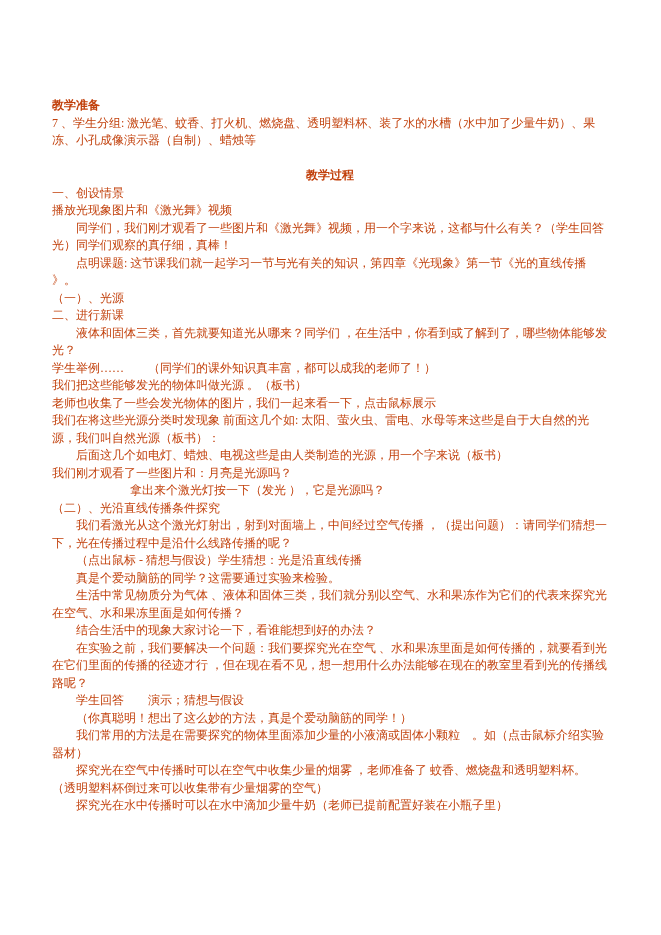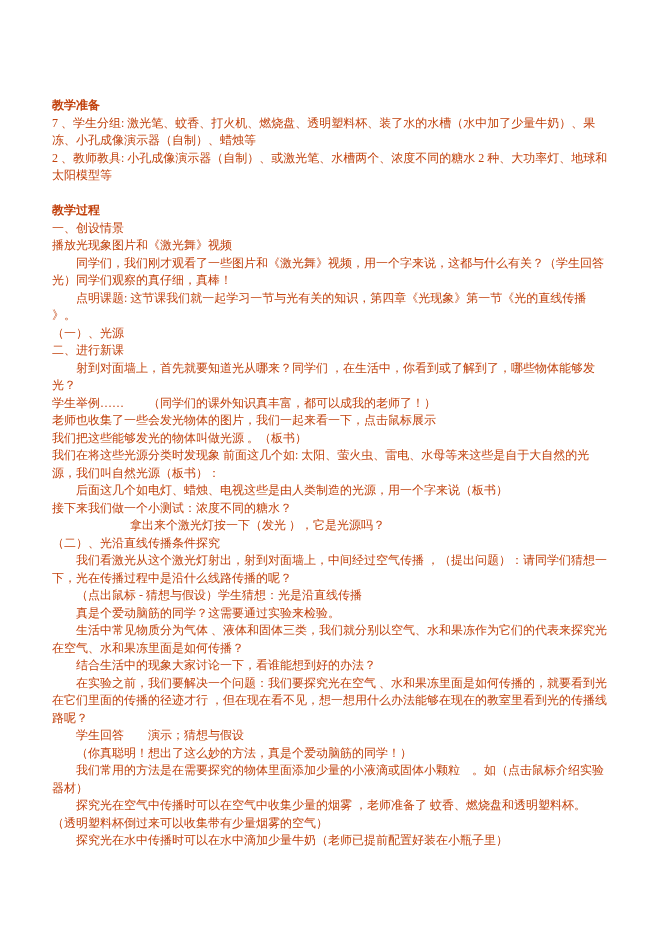--- a/index.html
+++ b/index.html
@@ -16,45 +16,44 @@
     line-height: 17.5px;
     overflow: hidden;
   }
   .page p {
     margin: 0;
     padding: 0;
     word-break: break-all;
     overflow-wrap: anywhere;
   }
   .h   { font-weight: bold; }
-  .gap { margin-top: 17.5px !important; }
+  .gap { margin-top: 17.5px !important; text-align: center; }
   .i2  { text-indent: 2em; }
   .i65 { text-indent: 6.5em; }
 </style>
 </head>
 <body>
 
 <div class="page">
   <p class="h">教学准备</p>
   <p>7 、学生分组: 激光笔、蚊香、打火机、燃烧盘、透明塑料杯、装了水的水槽（水中加了少量牛奶）、果冻、小孔成像演示器（自制）、蜡烛等</p>
-  <p>2 、教师教具: 小孔成像演示器（自制）、或激光笔、水槽两个、浓度不同的糖水 2 种、大功率灯、地球和太阳模型等</p>
   <p class="h gap">教学过程</p>
   <p>一、创设情景</p>
   <p>播放光现象图片和《激光舞》视频</p>
   <p class="i2">同学们，我们刚才观看了一些图片和《激光舞》视频，用一个字来说，这都与什么有关？（学生回答　光）同学们观察的真仔细，真棒！</p>
   <p class="i2">点明课题: 这节课我们就一起学习一节与光有关的知识，第四章《光现象》第一节《光的直线传播 》。</p>
   <p>（一）、光源</p>
   <p>二、进行新课</p>
-  <p class="i2">射到对面墙上，首先就要知道光从哪来？同学们 ，在生活中，你看到或了解到了，哪些物体能够发光？</p>
+  <p class="i2">液体和固体三类，首先就要知道光从哪来？同学们 ，在生活中，你看到或了解到了，哪些物体能够发光？</p>
   <p>学生举例……　　（同学们的课外知识真丰富，都可以成我的老师了！）</p>
+  <p>我们把这些能够发光的物体叫做光源 。（板书）</p>
   <p>老师也收集了一些会发光物体的图片，我们一起来看一下，点击鼠标展示</p>
-  <p>我们把这些能够发光的物体叫做光源 。（板书）</p>
   <p>我们在将这些光源分类时发现象 前面这几个如: 太阳、萤火虫、雷电、水母等来这些是自于大自然的光源，我们叫自然光源（板书）：</p>
   <p class="i2">后面这几个如电灯、蜡烛、电视这些是由人类制造的光源，用一个字来说（板书）</p>
-  <p>接下来我们做一个小测试：浓度不同的糖水？</p>
+  <p>我们刚才观看了一些图片和：月亮是光源吗？</p>
   <p class="i65">拿出来个激光灯按一下（发光 ），它是光源吗？</p>
   <p>（二）、光沿直线传播条件探究</p>
   <p class="i2">我们看激光从这个激光灯射出，射到对面墙上，中间经过空气传播 ，（提出问题）：请同学们猜想一下，光在传播过程中是沿什么线路传播的呢？</p>
   <p class="i2">（点出鼠标 - 猜想与假设）学生猜想：光是沿直线传播</p>
   <p class="i2">真是个爱动脑筋的同学？这需要通过实验来检验。</p>
   <p class="i2">生活中常见物质分为气体 、液体和固体三类，我们就分别以空气、水和果冻作为它们的代表来探究光在空气、水和果冻里面是如何传播？</p>
   <p class="i2">结合生活中的现象大家讨论一下，看谁能想到好的办法？</p>
   <p class="i2">在实验之前，我们要解决一个问题：我们要探究光在空气 、水和果冻里面是如何传播的，就要看到光在它们里面的传播的径迹才行 ，但在现在看不见，想一想用什么办法能够在现在的教室里看到光的传播线路呢？</p>
   <p class="i2">学生回答　　演示；猜想与假设</p>
   <p class="i2">（你真聪明！想出了这么妙的方法，真是个爱动脑筋的同学！）</p>

